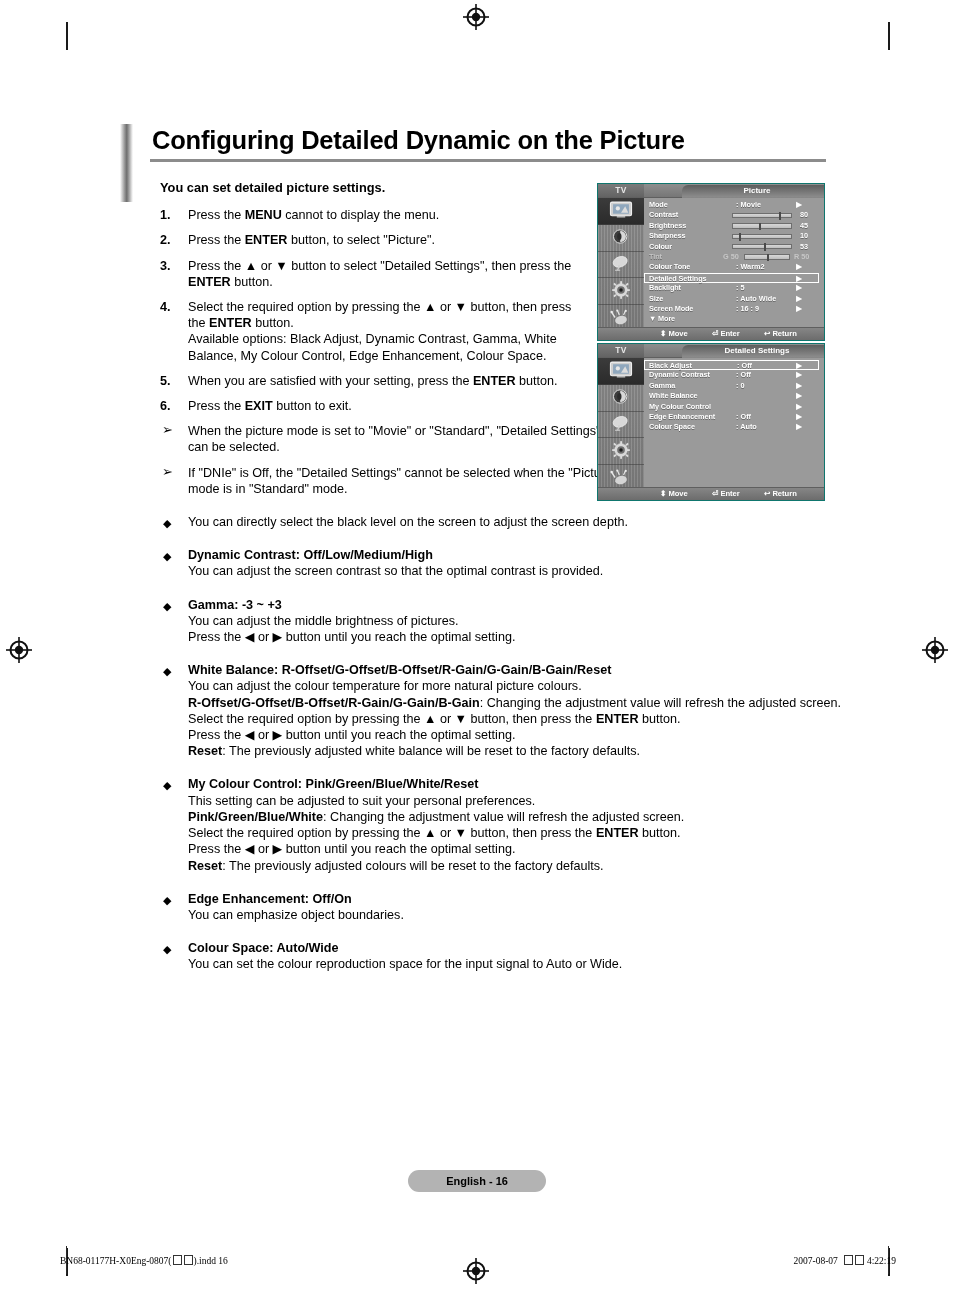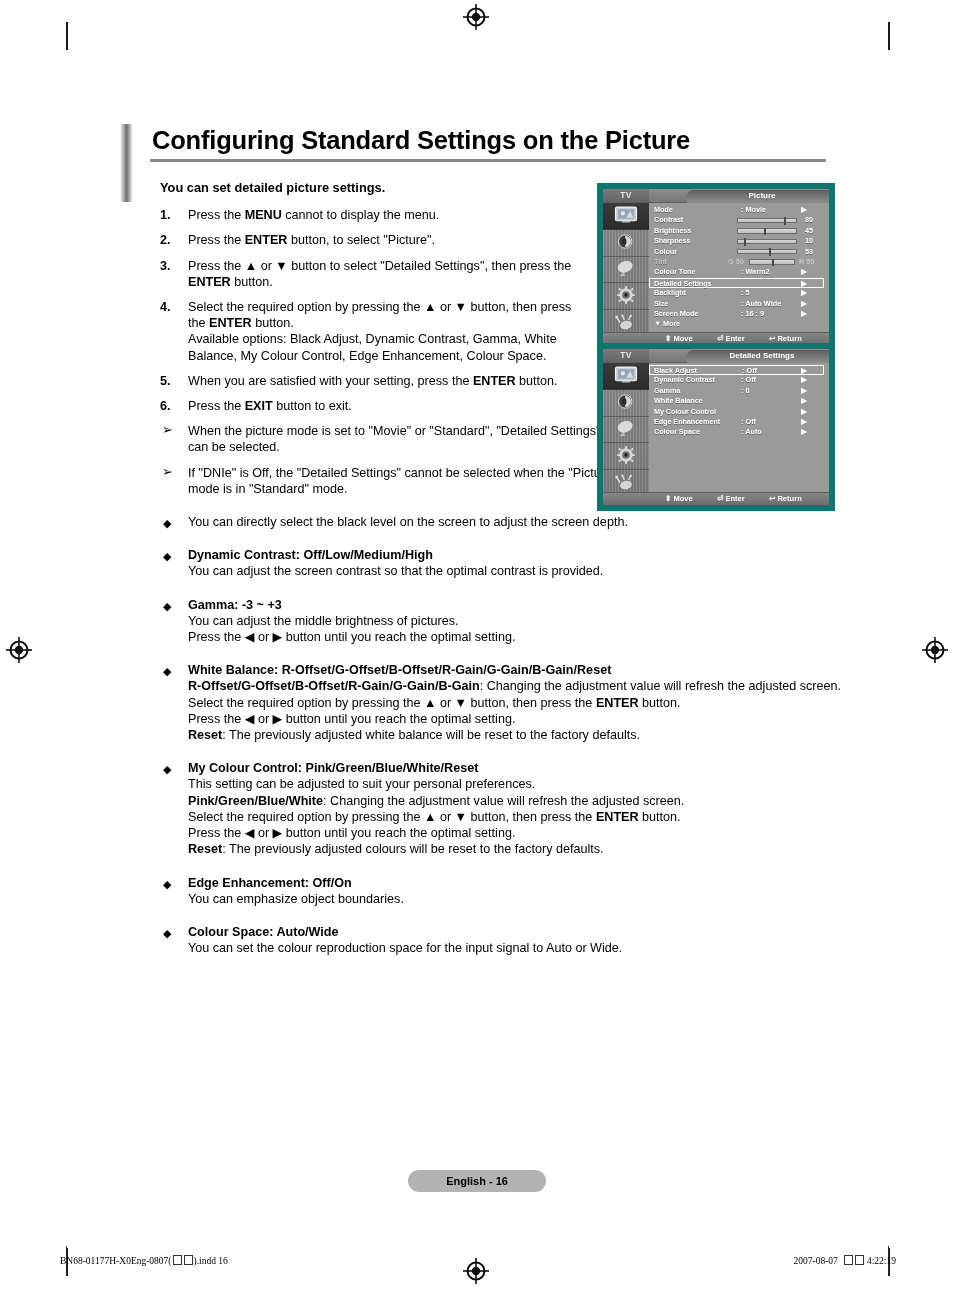--- a/index.html
+++ b/index.html
@@ -133,21 +133,21 @@
   .bullet-body { margin: 0; }
   .bullet-body .b { font-weight: bold; }
 
   b, .b { font-weight: bold; }
 
   
   .osd {
     position: absolute;
     width: 226px;
     background: #4d7c0f;
-    border: 6px solid #0f766e;
+    border: 1px solid #0f766e;
     font-size: 7.3px;
     color: #ffffff;
     overflow: hidden;
   }
   #osd-picture { left: 597px; top: 183px; height: 156px; }
   #osd-detailed { left: 597px; top: 343px; height: 156px; }
 
   .osd-top {
     position: relative;
     height: 13px;
@@ -383,21 +383,21 @@
   </svg>
   <svg class="reg-mark" style="left:463px; top:1258px;" viewBox="0 0 26 26">
     <circle cx="13" cy="13" r="8.5" fill="none" stroke="#111" stroke-width="2"></circle>
     <circle cx="13" cy="13" r="4.2" fill="#111"></circle>
     <line x1="13" y1="0" x2="13" y2="26" stroke="#111" stroke-width="1.6"></line>
     <line x1="0" y1="13" x2="26" y2="13" stroke="#111" stroke-width="1.6"></line>
   </svg>
 
   <div class="title-wrap">
     <div class="title-bar-left"></div>
-    <div class="title-text">Configuring Standard Settings on the Picture</div>
+    <div class="title-text">Configuring Detailed Dynamic on the Picture</div>
     <div class="title-rule"></div>
   </div>
 
   <div class="content">
     <p class="lead">You can set detailed picture settings.</p>
     <ol class="steps" id="steps-list">
         <li class="step">
           <span class="step-num">1.</span>
           <p><span>Press the </span><span class="b">MENU</span><span> cannot to display the menu.</span></p>
         </li>
@@ -444,20 +444,21 @@
         </div>
         <div class="bullet">
           <span class="bullet-mark">◆</span>
           <p class="bullet-head">Gamma: -3 ~ +3</p>
           <p class="bullet-body"><span>You can adjust the middle brightness of pictures.</span></p>
           <p class="bullet-body"><span>Press the ◀ or ▶ button until you reach the optimal setting.</span></p>
         </div>
         <div class="bullet">
           <span class="bullet-mark">◆</span>
           <p class="bullet-head">White Balance: R-Offset/G-Offset/B-Offset/R-Gain/G-Gain/B-Gain/Reset</p>
+          <p class="bullet-body"><span>You can adjust the colour temperature for more natural picture colours.</span></p>
           <p class="bullet-body"><span class="b">R-Offset/G-Offset/B-Offset/R-Gain/G-Gain/B-Gain</span><span>: Changing the adjustment value will refresh the adjusted screen.</span></p>
           <p class="bullet-body"><span>Select the required option by pressing the ▲ or ▼ button, then press the </span><span class="b">ENTER</span><span> button.</span></p>
           <p class="bullet-body"><span>Press the ◀ or ▶ button until you reach the optimal setting.</span></p>
           <p class="bullet-body"><span class="b">Reset</span><span>: The previously adjusted white balance will be reset to the factory defaults.</span></p>
         </div>
         <div class="bullet">
           <span class="bullet-mark">◆</span>
           <p class="bullet-head">My Colour Control: Pink/Green/Blue/White/Reset</p>
           <p class="bullet-body"><span>This setting can be adjusted to suit your personal preferences.</span></p>
           <p class="bullet-body"><span class="b">Pink/Green/Blue/White</span><span>: Changing the adjustment value will refresh the adjusted screen.</span></p>

